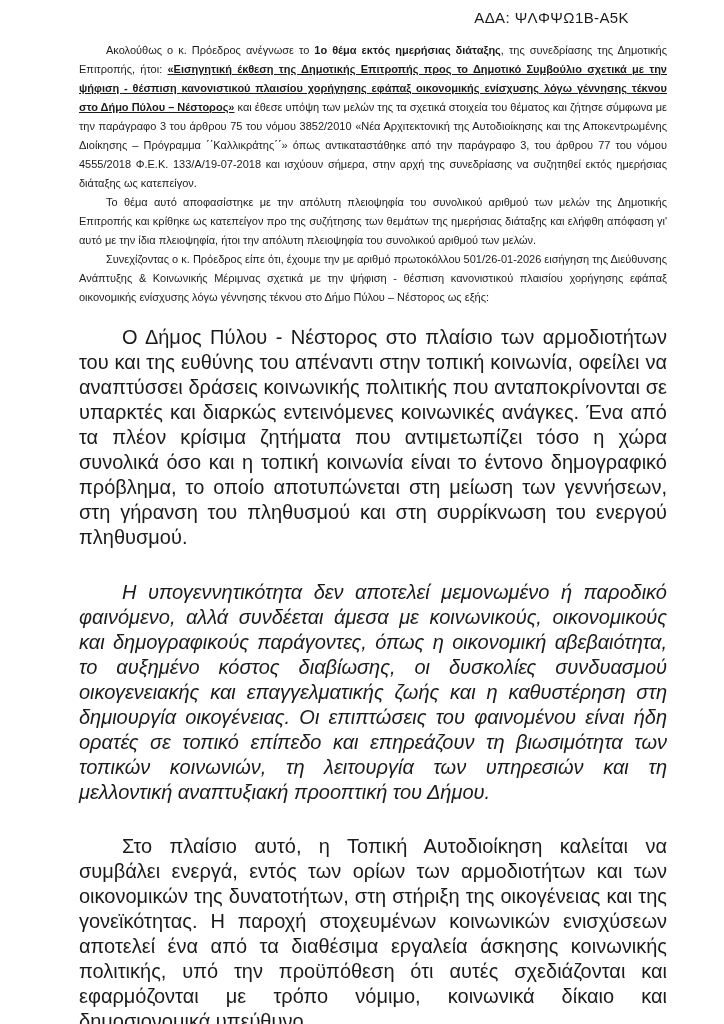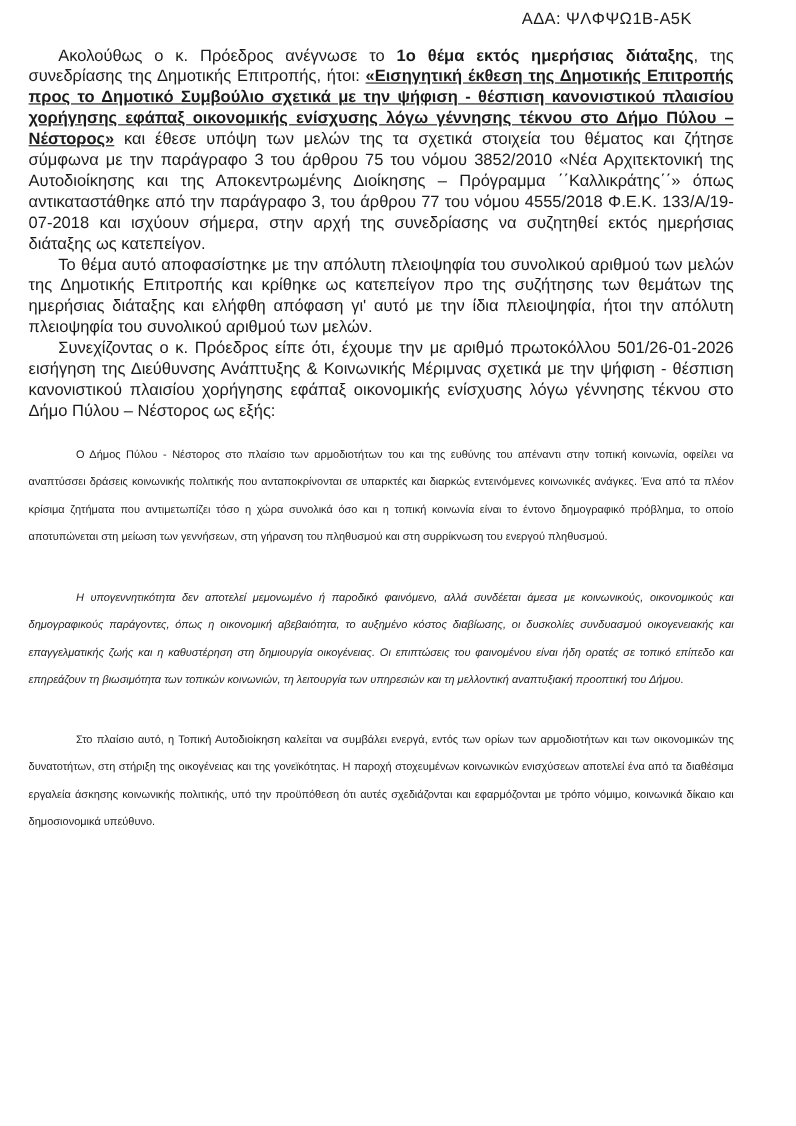--- a/index.html
+++ b/index.html
@@ -11,43 +11,43 @@
     width: 724px;
     height: 1024px;
     overflow: hidden;
     font-family: "Liberation Sans", sans-serif;
     color: #1b1b1b;
   }
   .page {
     box-sizing: border-box;
     width: 724px;
     height: 1024px;
-    padding: 8px 57px 0 26px;
+    padding: 8px 57px 0 79px;
   }
   .ada {
     text-align: right;
     padding-right: 38px;
     font-size: 15px;
     line-height: 19px;
     letter-spacing: 0.4px;
     white-space: nowrap;
   }
   .para {
     margin: 0;
     text-align: justify;
     text-justify: inter-word;
     hyphens: none;
   }
   .para.upper {
-    font-size: 15px;
+    font-size: 11px;
     line-height: 19px;
     text-indent: 27px;
   }
   .para.lower {
-    font-size: 10px;
+    font-size: 20px;
     line-height: 25px;
     text-indent: 43px;
   }
   .mt14 { margin-top: 14px; }
   .mt12 { margin-top: 0; }
   .mt18 { margin-top: 18px; }
   .mt30 { margin-top: 30px; font-style: italic; }
   .mt44 { margin-top: 29px; }
   .b { font-weight: bold; }
   .u { text-decoration: underline; }

